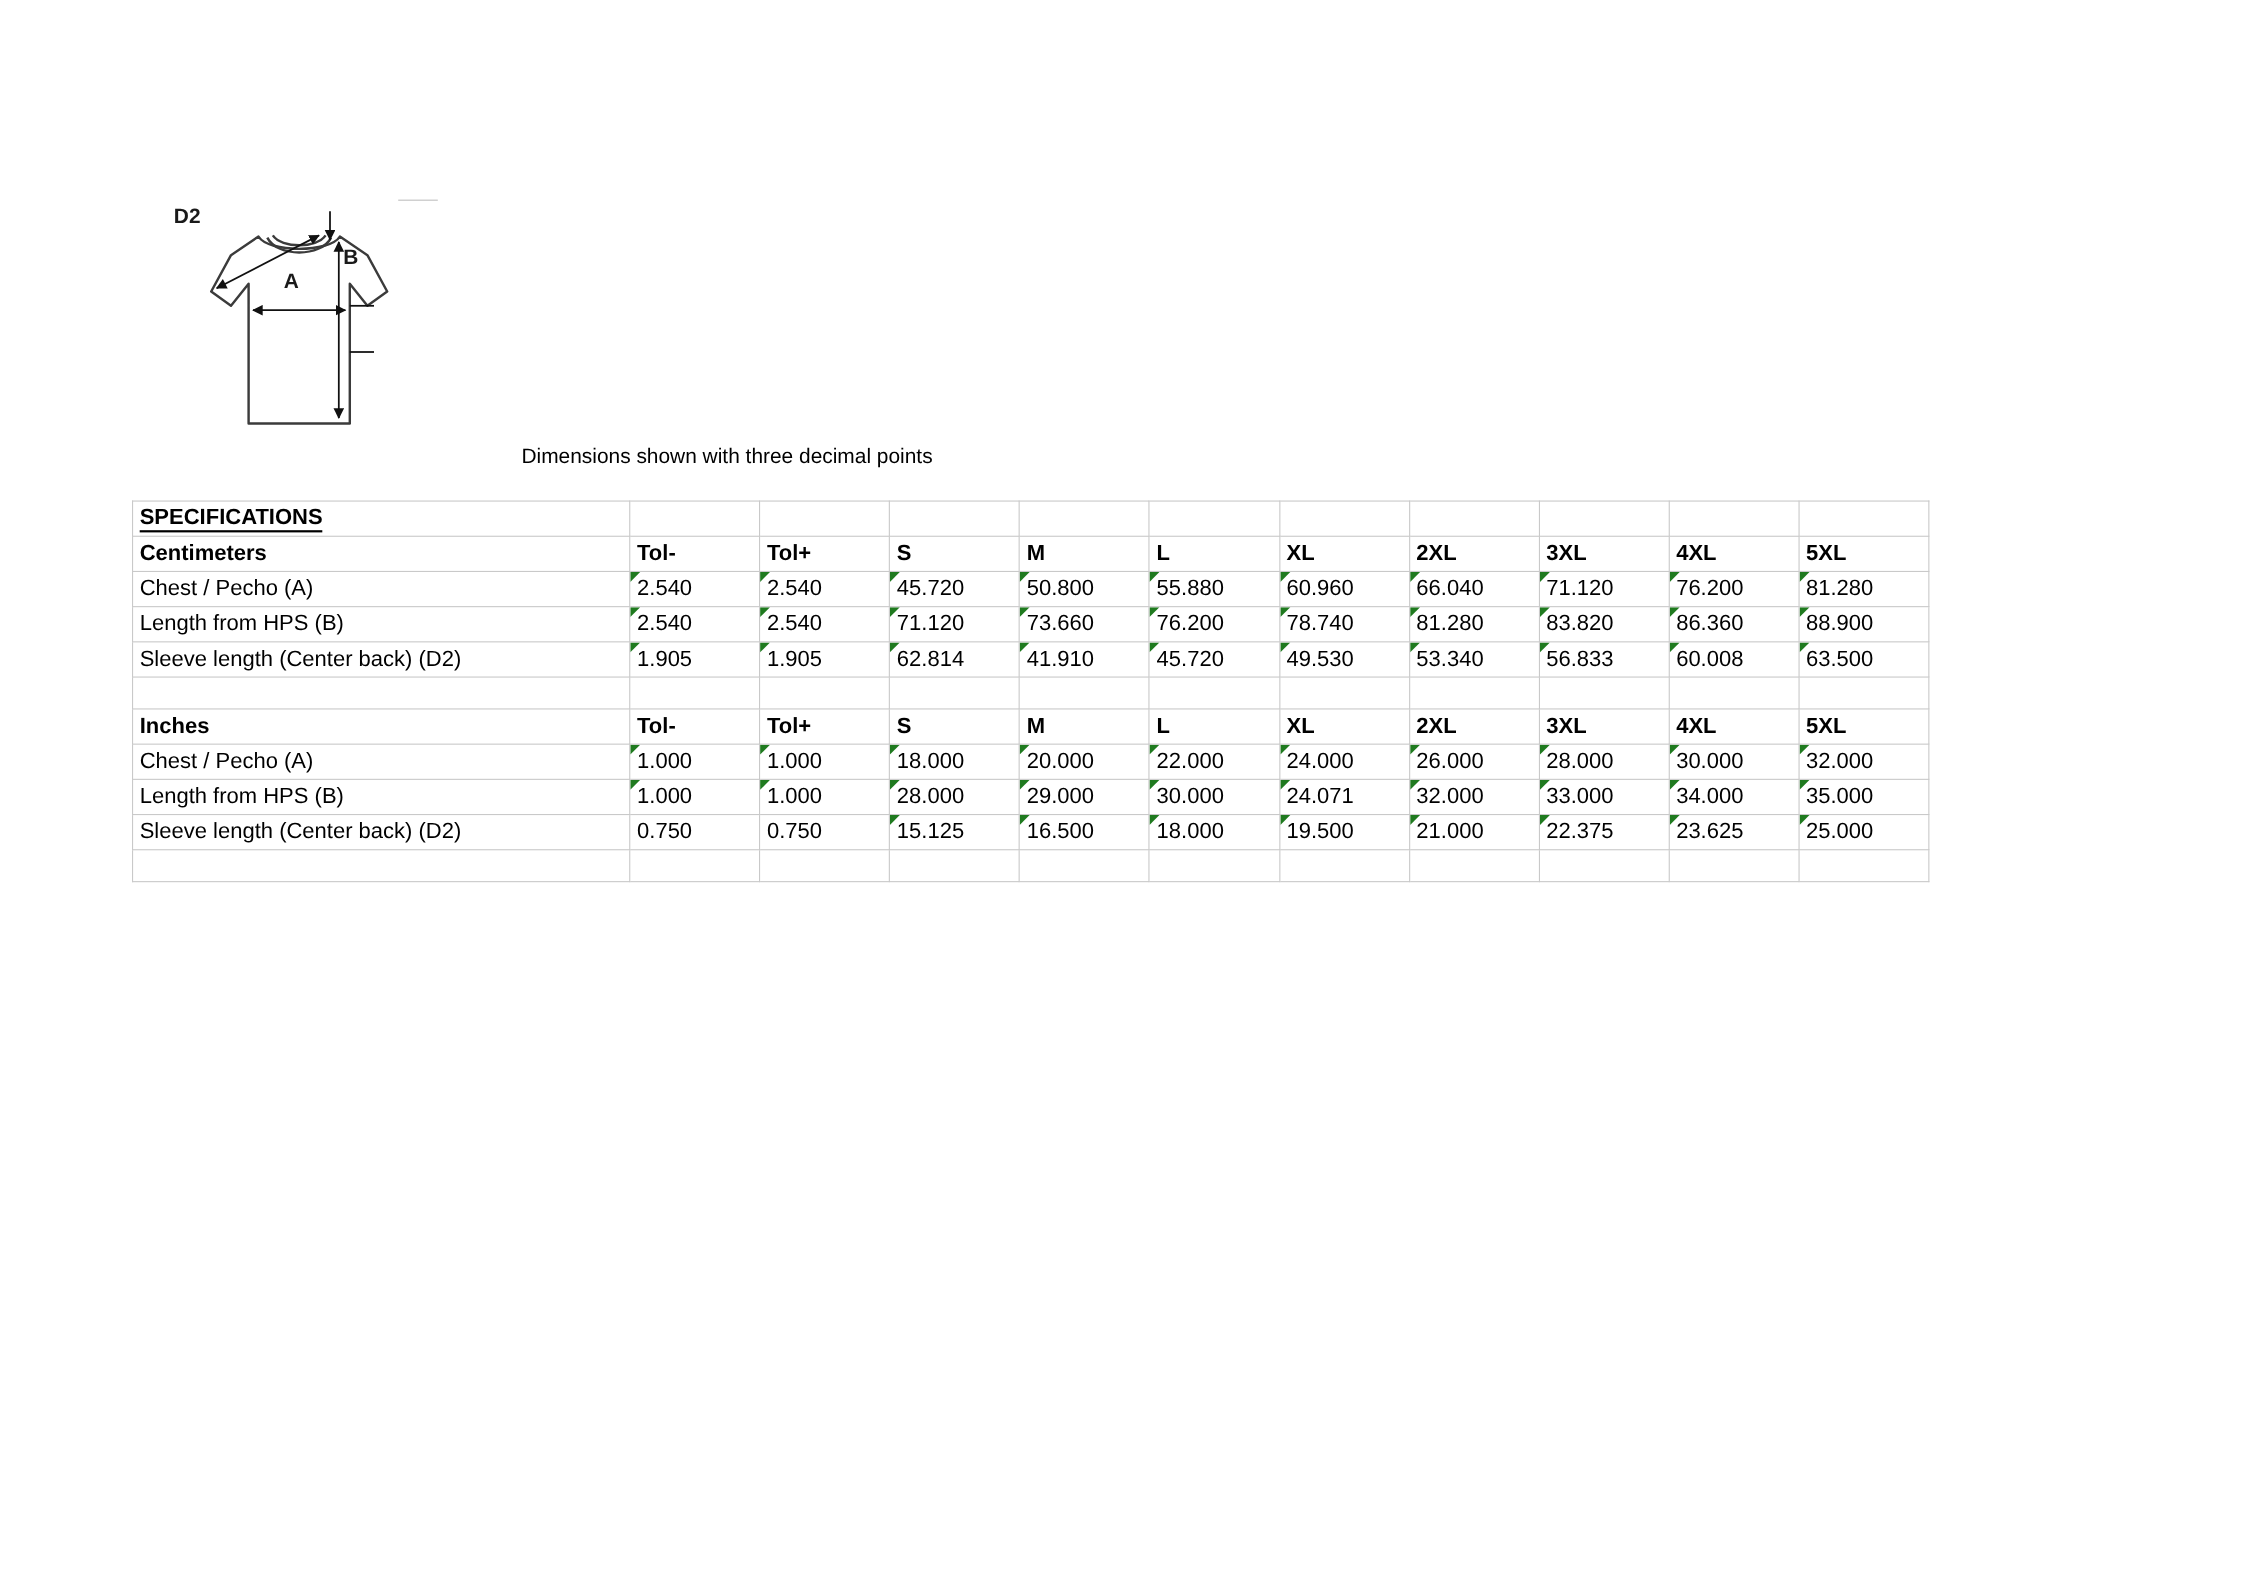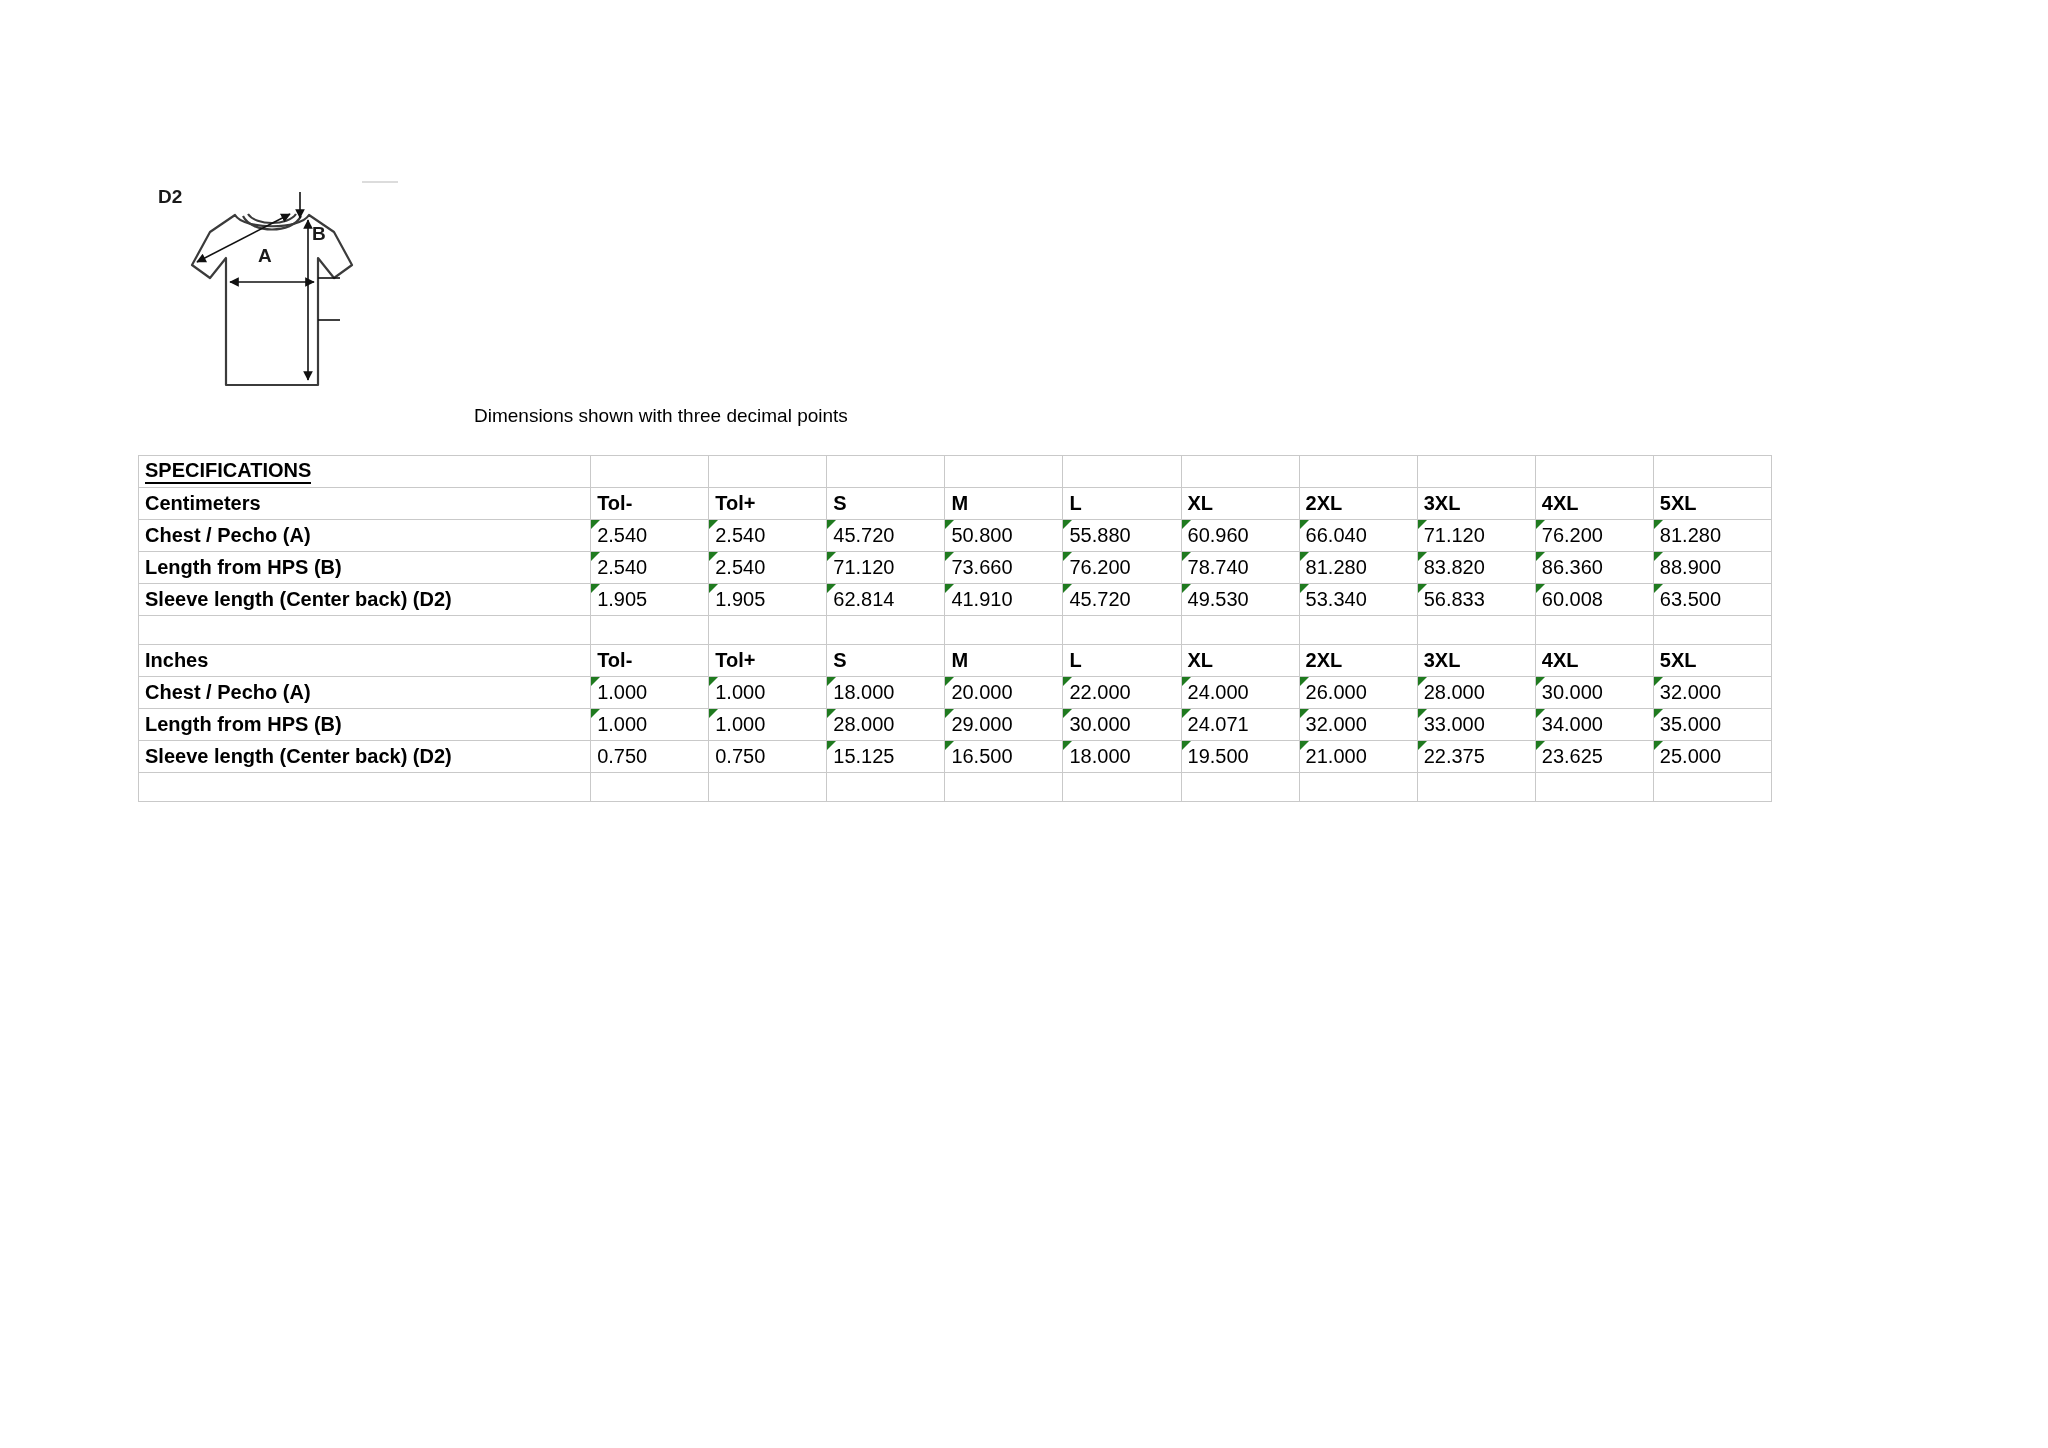--- a/index.html
+++ b/index.html
@@ -41,21 +41,21 @@
     top: 405px;
     font-size: 19px;
     font-family: "Liberation Sans", sans-serif;
     color: #000000;
     white-space: nowrap;
   }
 
   
   #sheet {
     position: absolute;
-    left: 138px;
+    left: 120px;
     top: 455px;
     width: 1640px;
   }
 
   table.spec {
     border-collapse: collapse;
     table-layout: fixed;
     width: 1634px;
     font-family: "Liberation Sans", sans-serif;
   }
@@ -67,21 +67,21 @@
     border: 1px solid #c9c9c9;
     height: 31px;
     padding: 0 4px 0 6px;
     font-size: 20px;
     vertical-align: middle;
     white-space: nowrap;
     overflow: hidden;
   }
 
   td.label {
-    font-weight: bold;
+    font-weight: normal;
     font-size: 20.5px;
     padding-left: 8px;
     margin-left: 43px;
   }
   td.head {
     font-weight: bold;
     font-size: 20.5px;
   }
   td.num {
     font-size: 20px;

